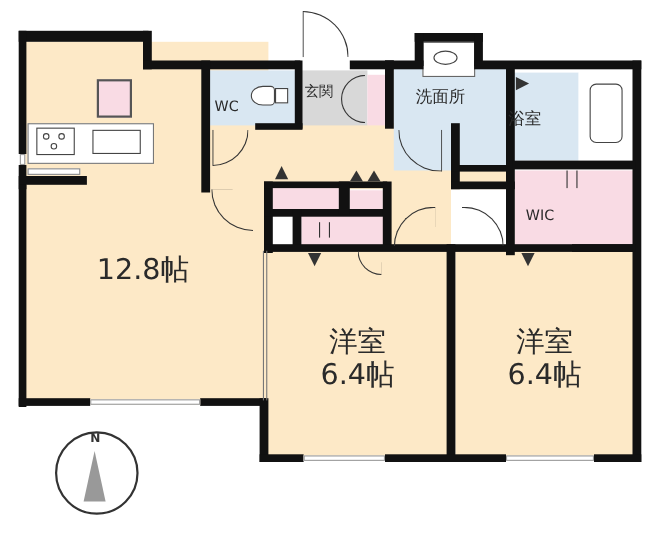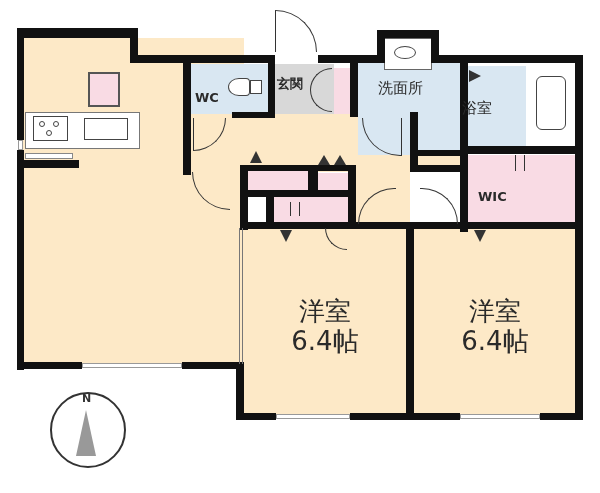--- a/index.html
+++ b/index.html
@@ -7,21 +7,21 @@
   .abs{position:absolute;box-sizing:border-box;}
   .wall{position:absolute;background:#111;}
   .floor{position:absolute;background:#fde9c7;}
   .wet{position:absolute;background:#d9e7f2;}
   .pink{position:absolute;background:#f9dbe4;}
   .gray{position:absolute;background:#d8d8d8;}
   .white{position:absolute;background:#fff;}
   .win{position:absolute;background:#fff;border:1px solid #999;box-sizing:border-box;}
   .lbl{position:absolute;text-align:center;line-height:1.15;color:#2a2a2a;white-space:nowrap;}
   .big{font-size:26px;}
-  .small{font-size:13px;font-weight:bold;}
+  .small{font-size:13px;}
   .door{position:absolute;border:1.3px solid #333;box-sizing:border-box;}
 </style>
 </head>
 <body>
 
 <div id="plan">
 
   <div class="floor" style="left:22px;top:38px;width:222px;height:330px;"></div>
   <div class="floor" style="left:22px;top:38px;width:110px;height:30px;"></div>
   <div class="floor" style="left:190px;top:112px;width:275px;height:60px;"></div>
@@ -123,20 +123,21 @@
   <div class="abs" style="left:280px;top:230px;width:0;height:0;border-left:6px solid transparent;border-right:6px solid transparent;border-top:12px solid #333;"></div>
   <div class="abs" style="left:474px;top:230px;width:0;height:0;border-left:6px solid transparent;border-right:6px solid transparent;border-top:12px solid #333;"></div>
   <div class="abs" style="left:469px;top:70px;width:0;height:0;border-top:6px solid transparent;border-bottom:6px solid transparent;border-left:12px solid #333;"></div>
   <div class="abs" style="left:318px;top:155px;width:0;height:0;border-left:6px solid transparent;border-right:6px solid transparent;border-bottom:10px solid #333;"></div>
   <div class="abs" style="left:334px;top:155px;width:0;height:0;border-left:6px solid transparent;border-right:6px solid transparent;border-bottom:10px solid #333;"></div>
 
   <div class="abs" style="left:290px;top:202px;width:10px;height:14px;border-left:1.5px solid #333;border-right:1.5px solid #333;"></div>
   <div class="abs" style="left:515px;top:155px;width:10px;height:16px;border-left:1.5px solid #333;border-right:1.5px solid #333;"></div>
 
   <div class="lbl big" style="left:70px;top:232px;width:120px;">
+    <div>12.8帖</div>
   </div>
   <div class="lbl big" style="left:255px;top:297px;width:140px;">
     <div>洋室</div>
     <div>6.4帖</div>
   </div>
   <div class="lbl big" style="left:425px;top:297px;width:140px;">
     <div>洋室</div>
     <div>6.4帖</div>
   </div>
   <div class="lbl small" style="left:195px;top:91px;">WC</div>

